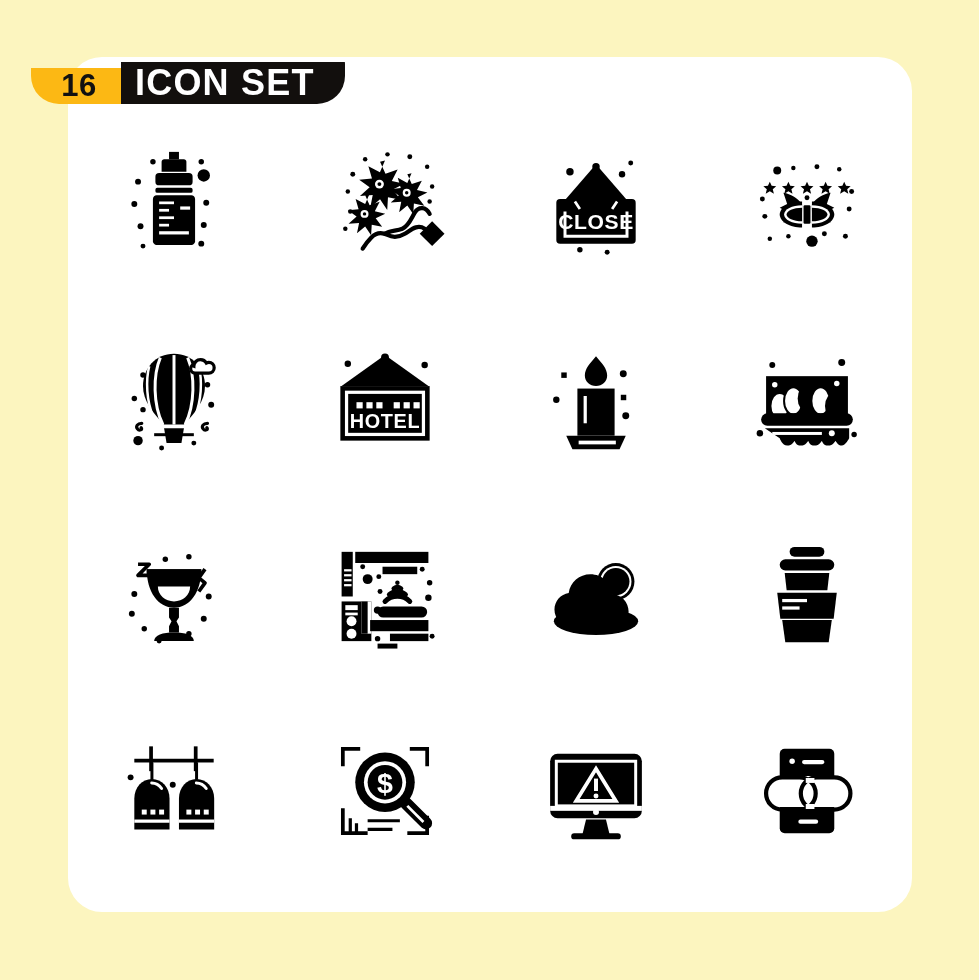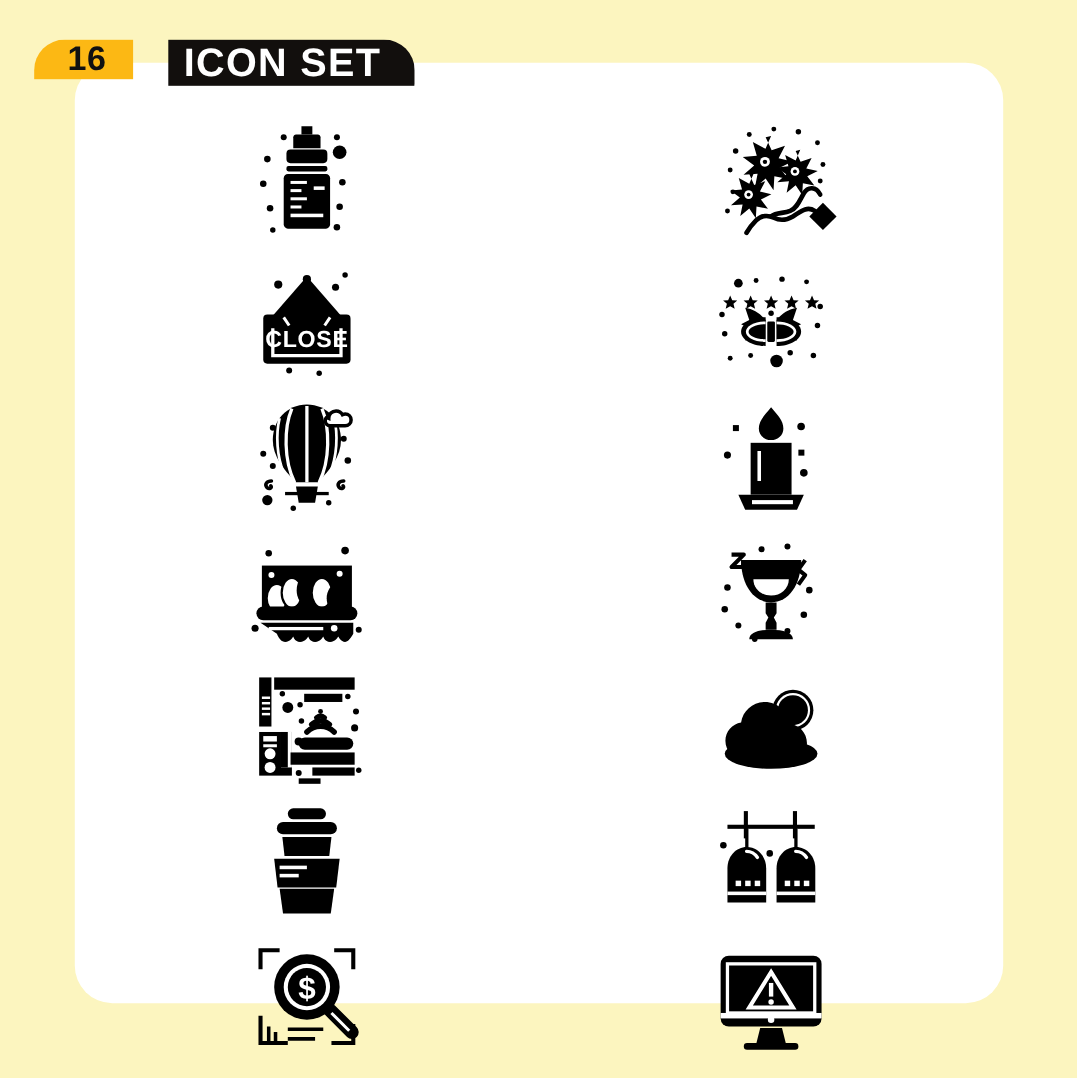--- a/index.html
+++ b/index.html
@@ -32,25 +32,24 @@
     border-radius: 34px;
   }
 
   
   .badge {
     position: absolute;
     left: 31px;
     top: 36px;
     height: 68px;
     display: flex;
-    align-items: flex-start;
+    align-items: flex-end;
     border-radius: 28px;
     overflow: hidden;
     z-index: 5;
-    gap: 32px;
   }
   .badge-count {
     background: #fcb814;
     color: #111111;
     font-size: 31px;
     font-weight: bold;
     letter-spacing: 0.5px;
     display: flex;
     align-items: center;
     justify-content: center;
@@ -70,21 +69,21 @@
   }
 
   
   .grid {
     position: absolute;
     left: 68px;
     top: 100px;
     width: 844px;
     height: 790px;
     display: grid;
-    grid-template-columns: repeat(2, 1fr);
+    grid-template-columns: repeat(4, 1fr);
     grid-template-rows: repeat(4, 1fr);
   }
   .cell {
     display: flex;
     align-items: center;
     justify-content: center;
   }
   .cell svg {
     display: block;
     width: 124px;
@@ -247,20 +246,41 @@
         <circle cx="18" cy="52" r="2.2"></circle>
         <circle cx="25" cy="61" r="2.2"></circle>
         <circle cx="21" cy="86" r="3.8"></circle>
         <circle cx="77" cy="41" r="2.2"></circle>
         <circle cx="80" cy="57" r="2.4"></circle>
         <circle cx="66" cy="88" r="2"></circle>
         <circle cx="40" cy="92" r="2"></circle>
       </svg>
     </div>
 
+    <div class="cell">
+      <svg viewBox="0 0 100 100">
+
+        <path d="M50 17L85 42H15z"></path>
+
+        <rect x="14" y="42" width="72" height="44"></rect>
+        <rect x="19" y="47" width="62" height="34" fill="none" stroke="#fff" stroke-width="2.6"></rect>
+
+        <rect x="27" y="55" width="5" height="5" fill="#fff"></rect>
+        <rect x="35" y="55" width="5" height="5" fill="#fff"></rect>
+        <rect x="43" y="55" width="5" height="5" fill="#fff"></rect>
+        <rect x="57" y="55" width="5" height="5" fill="#fff"></rect>
+        <rect x="65" y="55" width="5" height="5" fill="#fff"></rect>
+        <rect x="73" y="55" width="5" height="5" fill="#fff"></rect>
+        <text x="50" y="76" text-anchor="middle" font-family="Liberation Sans, sans-serif" font-size="16" font-weight="bold" fill="#fff" letter-spacing="0.5">HOTEL</text>
+
+        <circle cx="20" cy="24" r="2.6"></circle>
+        <circle cx="50" cy="19" r="3.2"></circle>
+        <circle cx="82" cy="25" r="2.6"></circle>
+      </svg>
+    </div>
 
     <div class="cell">
       <svg viewBox="0 0 100 100">
 
         <path d="M50 18c-5 6-9 10-9 15.5 0 5 4 8.5 9 8.5s9-3.5 9-8.5C59 28 55 24 50 18z"></path>
 
         <rect x="35" y="44" width="30" height="38"></rect>
         <rect x="40" y="50" width="2.6" height="22" fill="#fff"></rect>
 
         <path d="M26 82h48l-5 11H31z"></path>

